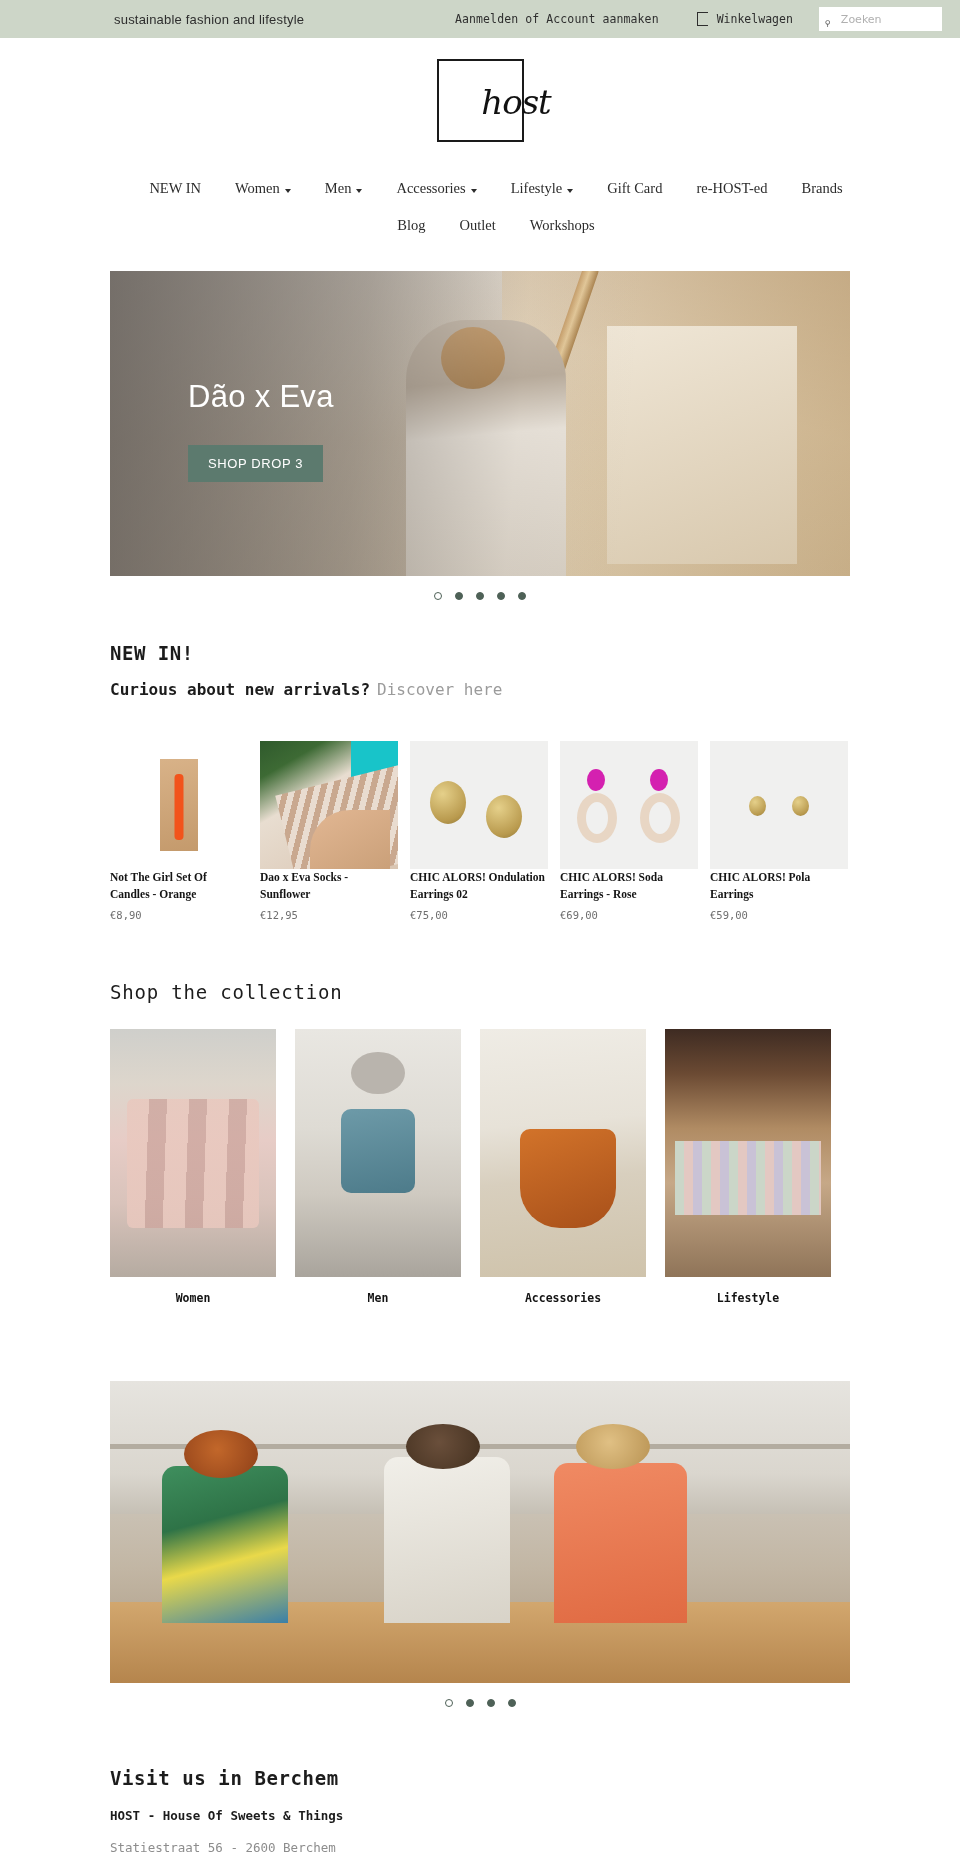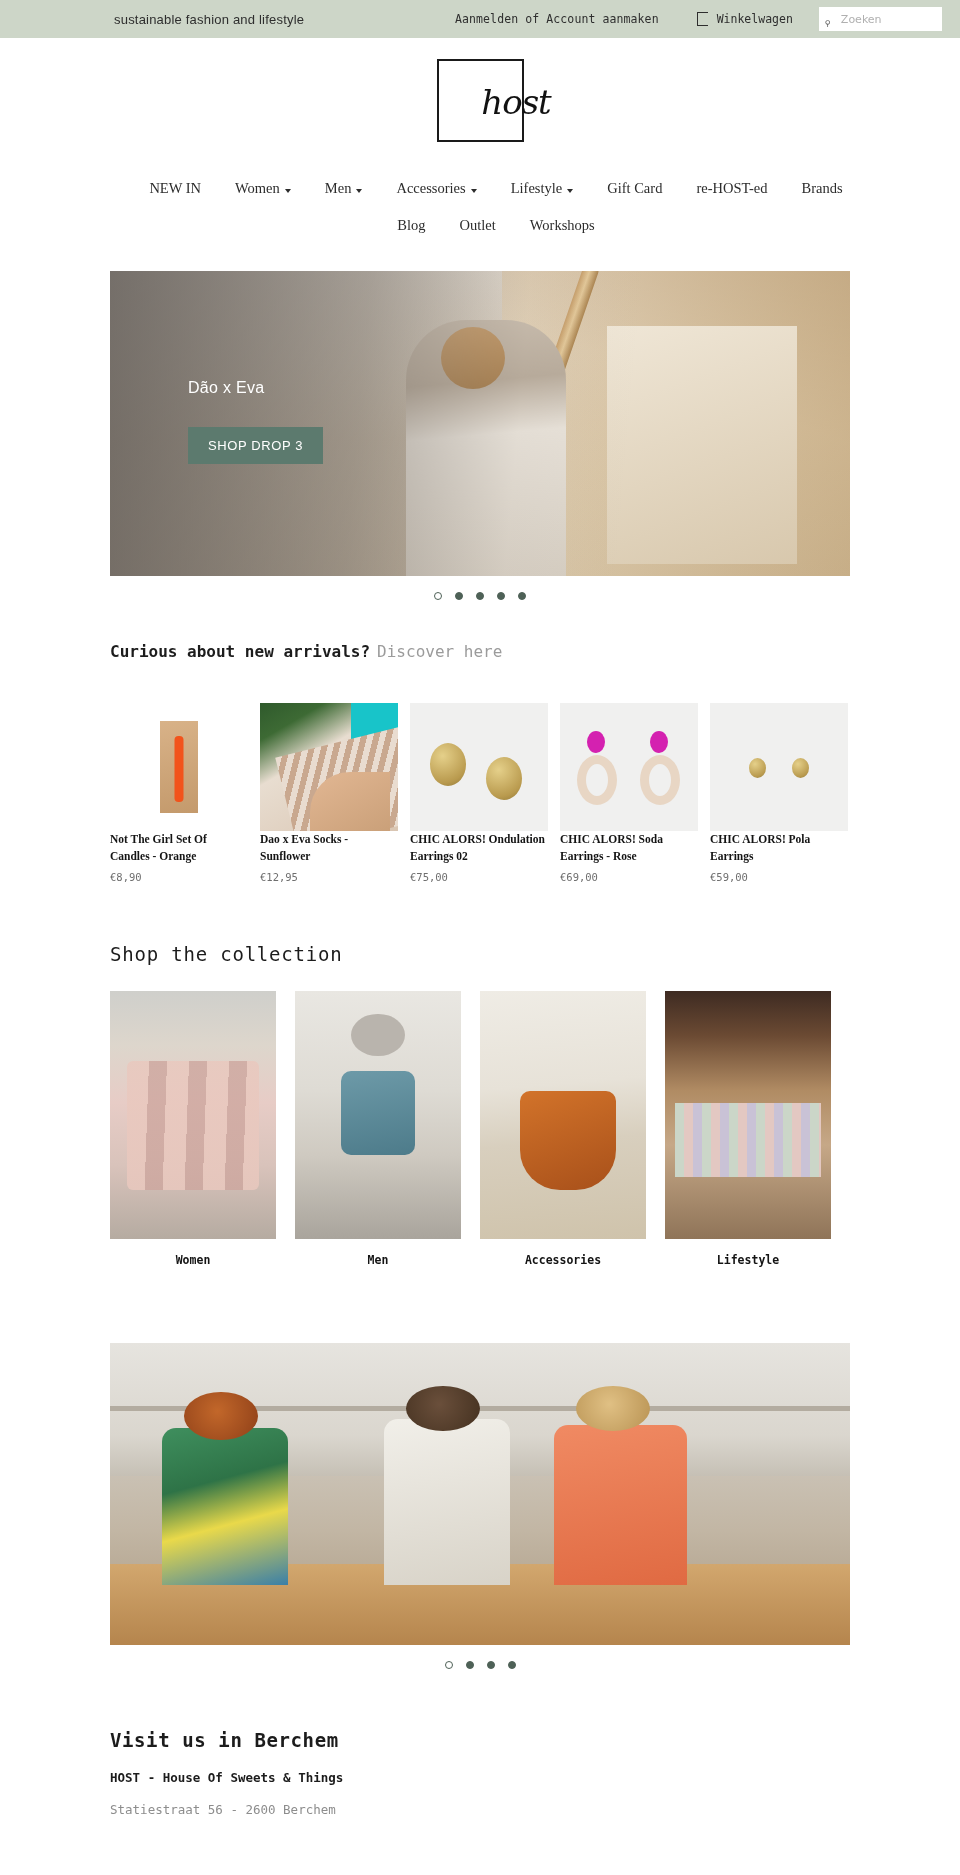--- a/index.html
+++ b/index.html
@@ -196,21 +196,21 @@
   .hero-scrim {
     position:absolute; inset:0;
     background: linear-gradient(95deg, rgba(95,90,86,0.72) 0%, rgba(110,104,98,0.42) 34%, rgba(140,134,128,0.05) 55%, rgba(0,0,0,0) 70%);
   }
   .hero-content {
     position: absolute;
     left: 78px; top: 108px;
   }
   .hero-title {
     font-family: "Liberation Sans", sans-serif;
-    font-size: 16px;
+    font-size: 31px;
     color: #ffffff;
     font-weight: 400;
     letter-spacing: 0.3px;
   }
   .hero-btn {
     display: inline-block;
     margin-top: 30px;
     background: #5c7a6e;
     color: #ffffff;
     font-family: "Liberation Sans", sans-serif;
@@ -458,20 +458,21 @@
 
   <div class="dots">
     <span class="dot active"></span>
     <span class="dot"></span>
     <span class="dot"></span>
     <span class="dot"></span>
     <span class="dot"></span>
   </div>
 
   <section class="newin">
+    <h2 class="sec-title">NEW IN!</h2>
     <p class="sec-sub">
       <span>Curious about new arrivals?</span><a href="#">Discover here</a>
     </p>
 
     <div class="products">
 
       <div class="product">
         <div class="p-img white">
           <div class="candle-box">
             <div class="candle-stick"></div>

